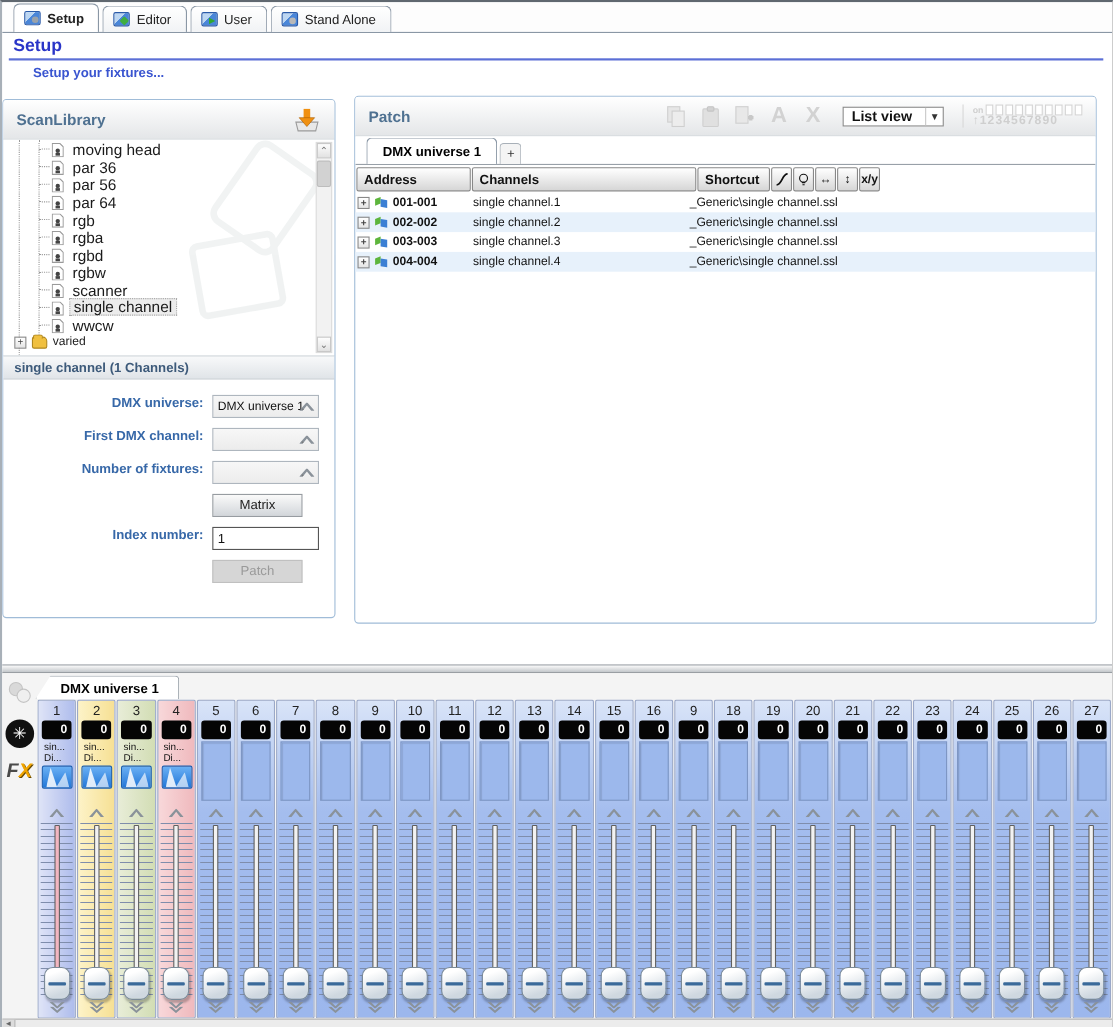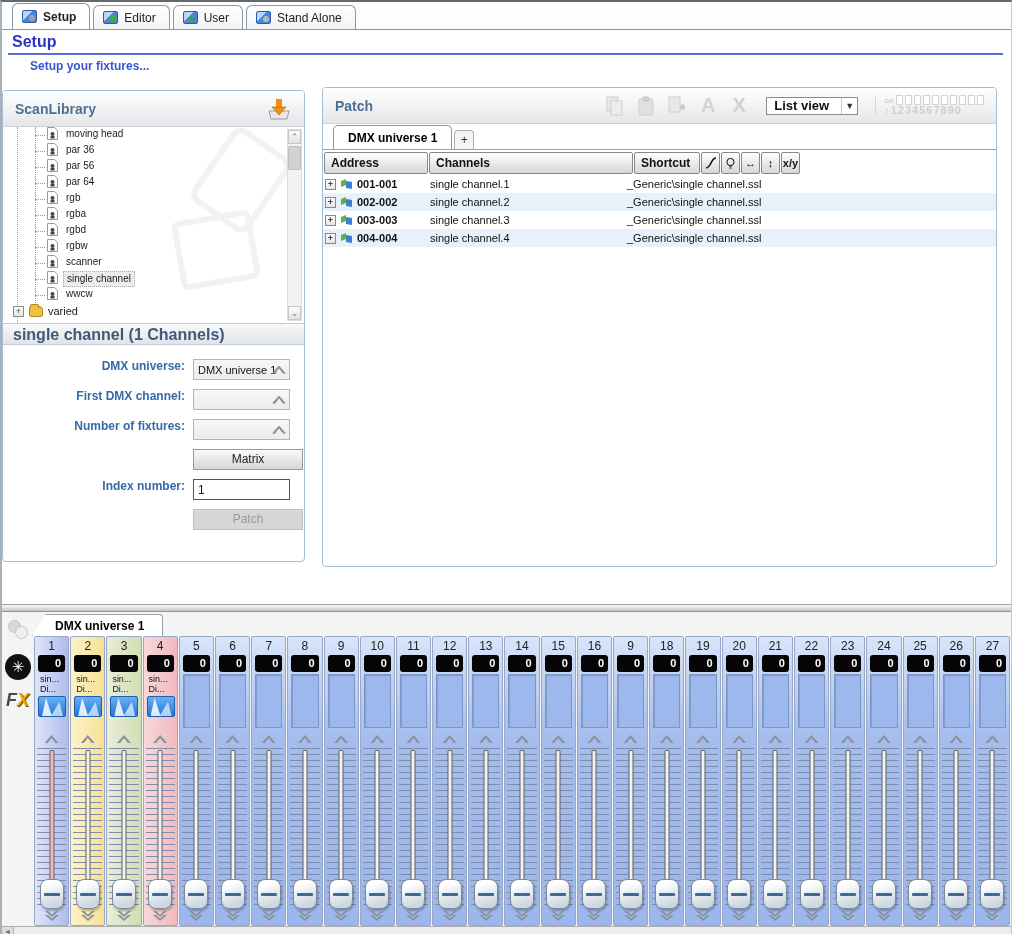--- a/index.html
+++ b/index.html
@@ -35,46 +35,46 @@
                 background:linear-gradient(#ffffff,#e4e6e8); border-bottom:1px solid #cdd3d8; }
   .panel-title { font-size:14px; font-weight:bold; color:#4f7191; }
 
   
   .tree { position:relative; height:196px; overflow:hidden; background:#fff; }
   .watermark { position:absolute; right:18px; top:8px; width:150px; height:180px; opacity:.14; }
   .watermark .wm1 { position:absolute; right:10px; top:0; width:70px; height:90px; border:6px solid #9aa; border-radius:12px; transform:rotate(35deg); }
   .watermark .wm2 { position:absolute; right:30px; top:80px; width:80px; height:70px; border:6px solid #9aa; border-radius:8px; transform:rotate(-10deg); }
   .trunk { position:absolute; left:14px; top:0; bottom:0; border-left:1px dotted #9a9a9a; }
   .trunk2 { position:absolute; left:32px; top:0; height:188px; border-left:1px dotted #9a9a9a; }
-  .tree-row { position:relative; height:16px; display:flex; align-items:flex-start; padding-left:44px; font-size:10px; color:#1a1a1a; cursor:default; }
+  .tree-row { position:relative; height:16px; display:flex; align-items:flex-end; padding-left:44px; font-size:14px; color:#1a1a1a; cursor:default; }
   .tree-row::before { content:""; position:absolute; left:32px; top:8px; width:10px; border-top:1px dotted #9a9a9a; }
   .doc-icon { width:11px; height:13px; margin-right:5px; flex:0 0 auto; }
   .tree-label { padding:0 3px; line-height:14px; }
   .tree-label.selected { background:#ececec; border:1px dotted #aaa; }
   .tree-folder-row { position:relative; height:16px; display:flex; align-items:center; padding-left:10px; font-size:11px; color:#1a1a1a; gap:5px; }
   .plusbox { width:11px; height:11px; border:1px solid #888; background:linear-gradient(#fff,#e4e4e4);
              font-size:9px; line-height:9px; text-align:center; color:#444; flex:0 0 auto; }
   .folder-icon { width:14px; height:11px; background:#f0c040; border:1px solid #b08820; border-radius:2px 4px 2px 2px; position:relative; }
   .folder-icon::before { content:""; position:absolute; left:0; top:-3px; width:7px; height:3px; background:#f0c040; border:1px solid #b08820; border-bottom:none; border-radius:2px 2px 0 0; }
   .vscroll { position:absolute; right:2px; top:2px; bottom:2px; width:15px; background:#f2f2f2; border:1px solid #dcdcdc; }
   .vs-btn { position:absolute; left:0; width:13px; height:14px; background:linear-gradient(#fdfdfd,#e2e2e2); border:1px solid #c8c8c8; color:#777; font-size:9px; line-height:12px; text-align:center; }
   .vs-up { top:0; } .vs-down { bottom:0; }
   .vs-thumb { position:absolute; left:0; top:16px; width:13px; height:24px; background:#d2d2d2; border:1px solid #bdbdbd; border-radius:2px; }
 
-  .info-bar { height:22px; line-height:21px; padding-left:10px; font-size:16px; font-weight:bold; color:#3d5a7a;
+  .info-bar { height:22px; line-height:21px; padding-left:10px; font-size:12px; font-weight:bold; color:#3d5a7a;
               background:linear-gradient(#f8f9fa,#e0e4e8); border-top:1px solid #c4cad0; border-bottom:1px solid #c4cad0; }
 
   
   .form { padding-top:14px; }
   .form-row { display:flex; align-items:flex-start; margin-bottom:9px; }
   .form-label { width:190px; text-align:right; padding-right:8px; font-size:12px; font-weight:bold; color:#3768a8; }
   .sel { width:97px; height:21px; border:1px solid #aeb6be; background:linear-gradient(#f7f7f7,#ececec);
          display:flex; align-items:center; font-size:11px; color:#111; padding-left:4px; position:relative; }
   .sel .chev { position:absolute; right:3px; color:#777; font-size:10px; }
-  .btn { width:110px; height:21px; border:1px solid #979ca1; background:linear-gradient(#fafafa,#d2d6da);
+  .btn { width:82px; height:21px; border:1px solid #979ca1; background:linear-gradient(#fafafa,#d2d6da);
          font-size:12px; color:#222; text-align:center; line-height:19px; }
   .btn.disabled { background:#d6d6d6; border-color:#c0c0c0; color:#9a9a9a; }
   .txt-input { width:97px; height:21px; border:1px solid #555; font-size:12px; padding-left:4px; color:#111; }
 
   
   .patch-tools { display:flex; align-items:center; gap:7px; }
   .ticon { width:24px; height:24px; display:flex; align-items:center; justify-content:center;
            color:#d2d2d2; font-size:20px; font-weight:bold; }
   .listview { display:flex; align-items:center; width:92px; height:18px; border:1px solid #8a8a8a; background:#fff; margin-left:8px; }
   .listview .lv-label { flex:1; font-size:13px; font-weight:bold; color:#111; padding-left:7px; }

